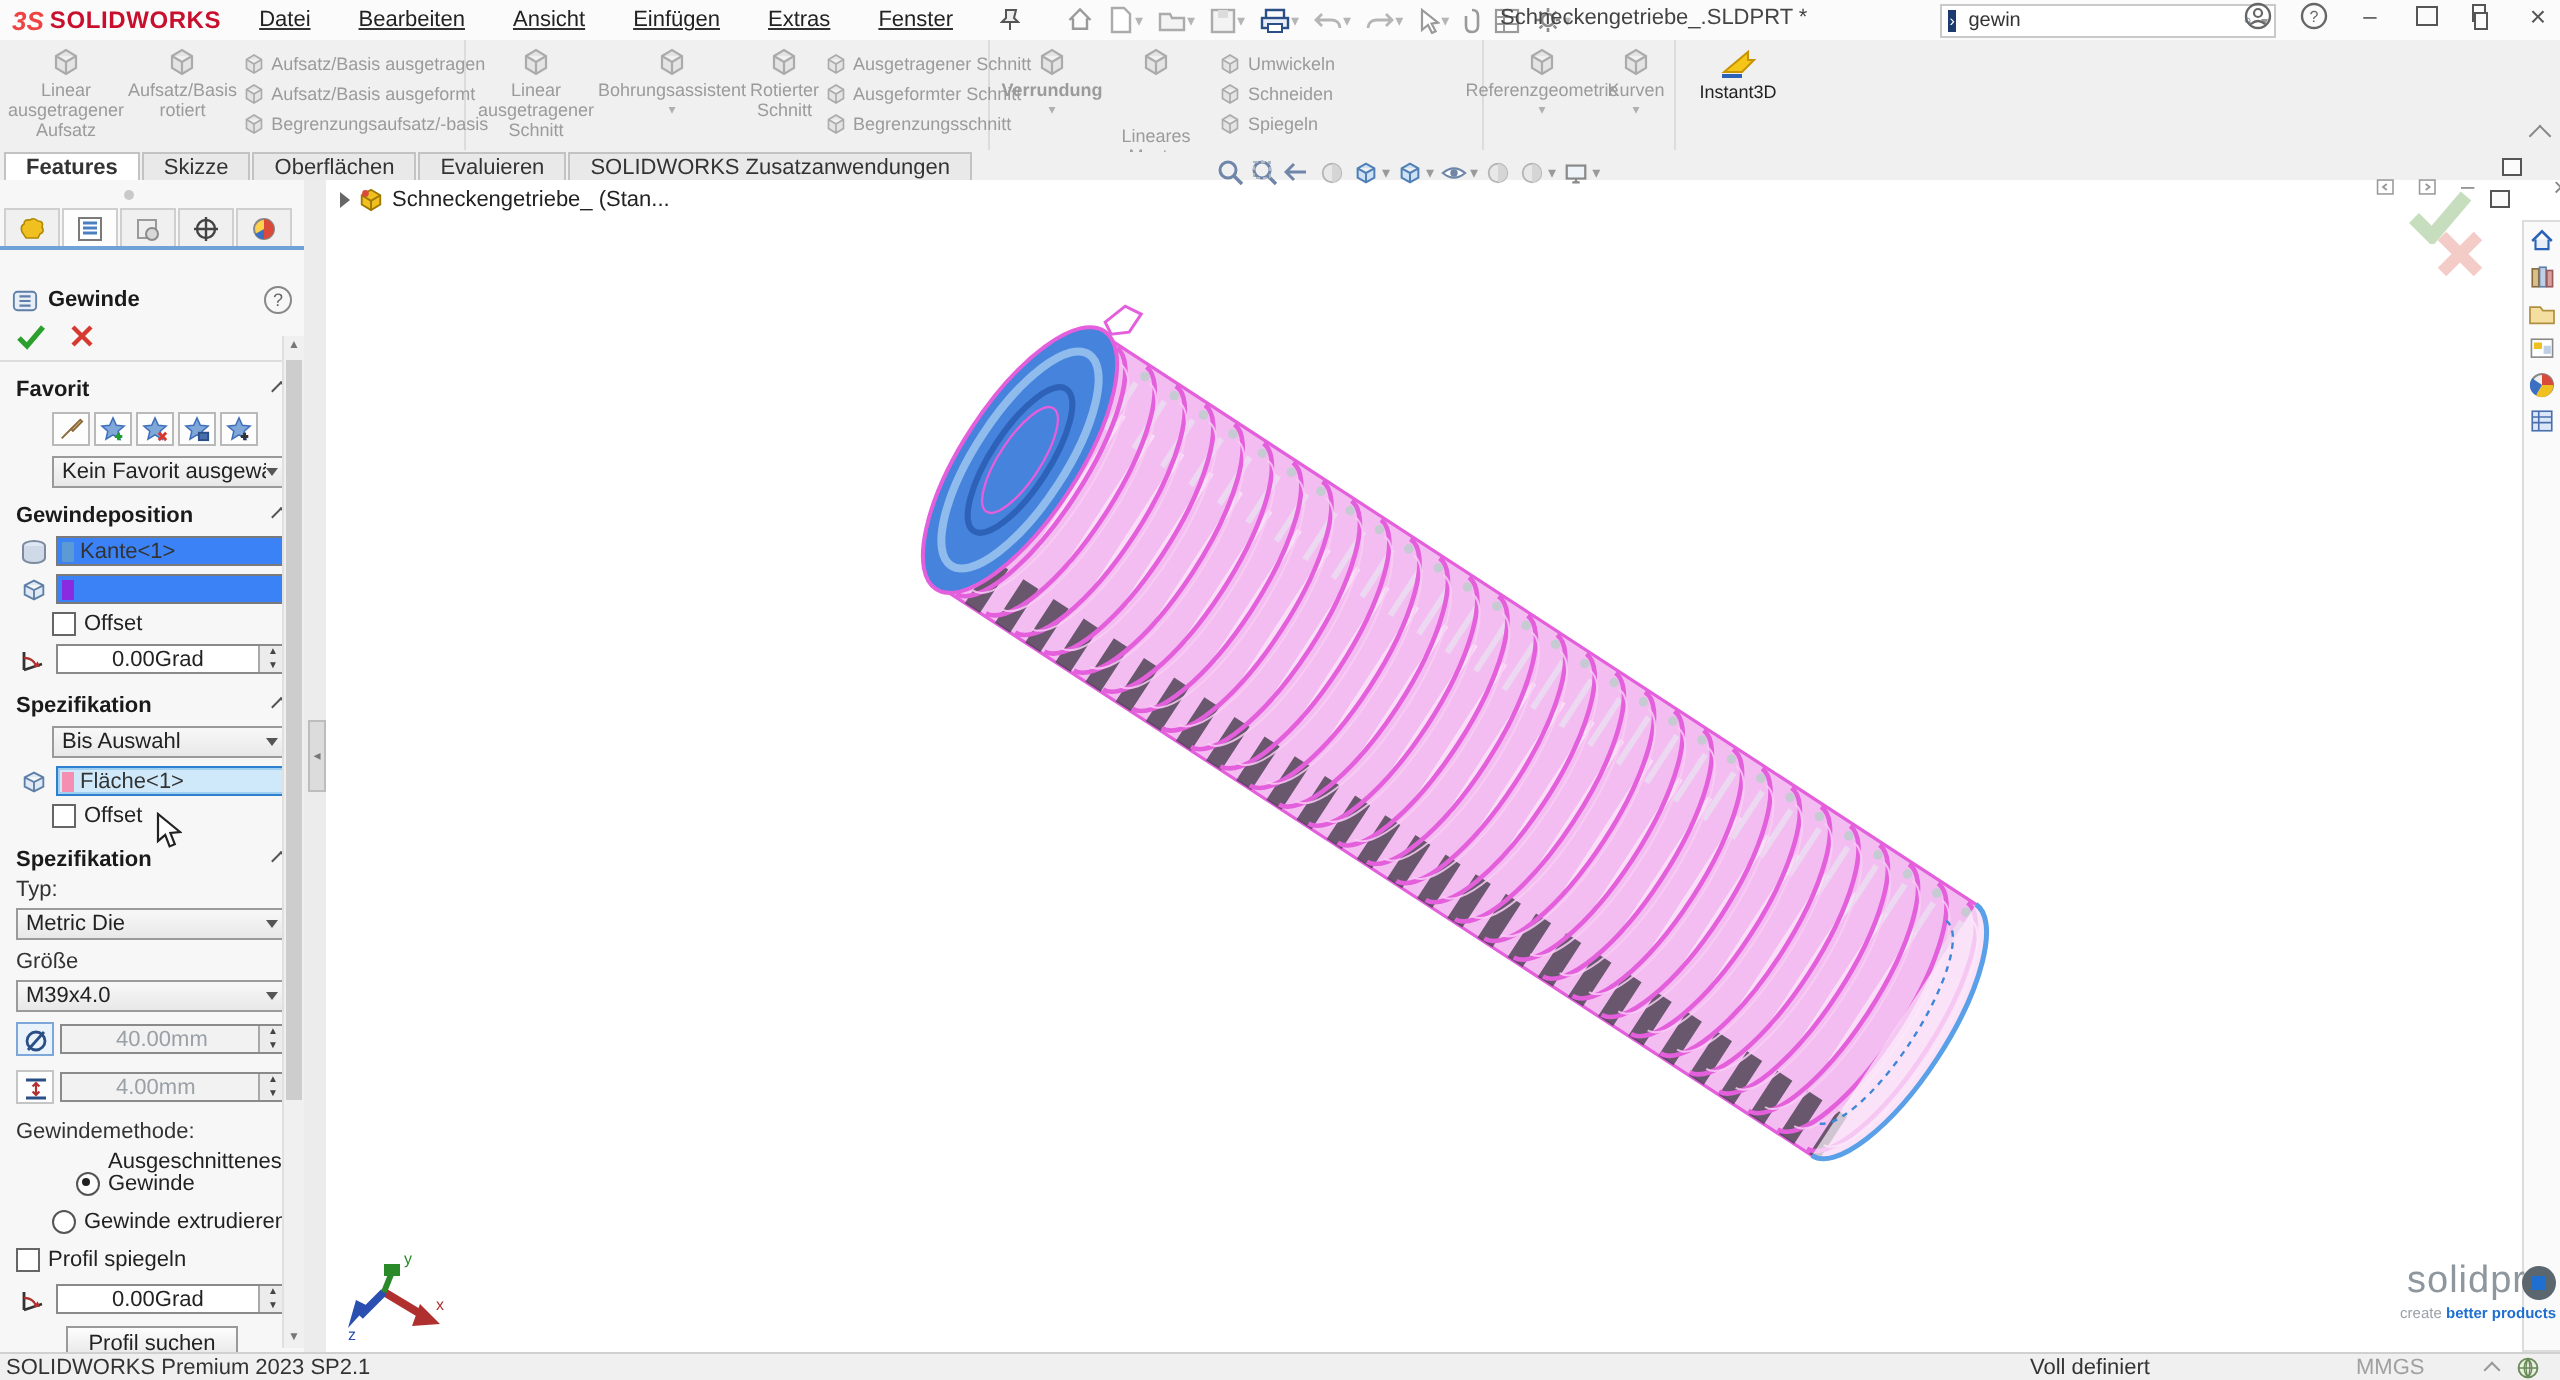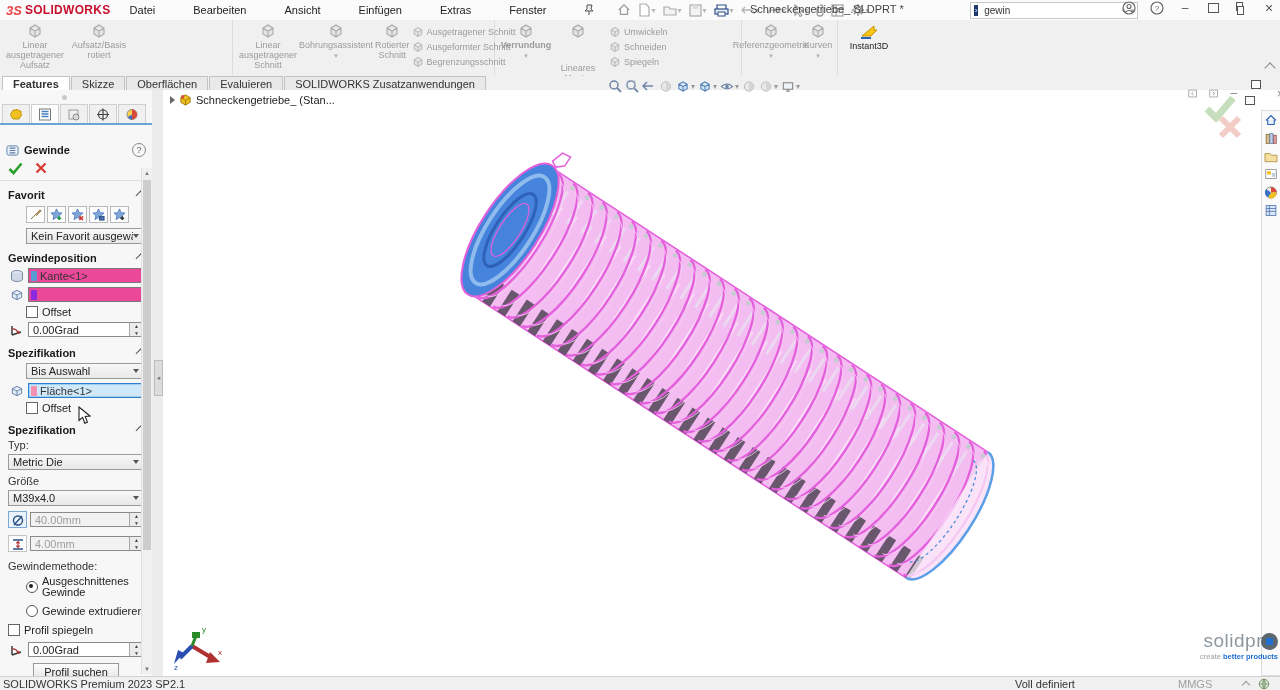--- a/index.html
+++ b/index.html
@@ -6,21 +6,21 @@
   body{width:1280px;height:690px;position:relative;overflow:hidden;
        font-family:"Liberation Sans","DejaVu Sans",sans-serif;font-size:11px;color:#333;background:#f0f0f0;}
   .abs{position:absolute;}
   svg{display:block;}
 
   
   .titlebar{left:0;top:0;width:1280px;height:20px;background:#fbfbfb;border-bottom:1px solid #e3e3e3;display:flex;align-items:center;}
   .swlogo{display:flex;align-items:center;gap:3px;padding:0 10px 0 6px;}
   .swlogo .dslogo{color:#ef4444;font-weight:bold;font-style:italic;font-size:13px;}
   .swlogo .swname{color:#c8102e;font-weight:bold;font-size:12px;letter-spacing:.3px;}
-  .menus{display:flex;gap:20px;}
+  .menus{display:flex;gap:6px;text-decoration:underline;}
   .menuitem{padding:2px 9px;color:#222;cursor:default;}
   .qat{display:flex;align-items:center;gap:7px;margin-left:14px;color:#a7a7a7;}
   .qat .qi{display:flex;align-items:center;gap:1px;}
   .qat .dn{font-size:8px;color:#b5b5b5;}
   .doctitle{position:absolute;left:750px;top:3px;color:#444;}
   .searchbox{position:absolute;left:970px;top:2px;width:160px;height:15px;border:1px solid #c9c9c9;background:#fff;display:flex;align-items:center;padding:0 3px;gap:4px;}
   .cmdbadge{width:11px;height:11px;background:#1d3a6e;color:#fff;font-size:8px;display:flex;align-items:center;justify-content:center;}
   .searchbox input{border:none;outline:none;flex:1;font-size:10px;font-family:inherit;color:#333;background:transparent;}
   .winctl{position:absolute;right:4px;top:1px;display:flex;gap:14px;align-items:center;color:#555;}
   .wbtn{width:14px;height:14px;display:flex;align-items:center;justify-content:center;font-size:12px;}
@@ -55,25 +55,25 @@
   .sechead{display:flex;align-items:center;padding:2px 8px;font-weight:bold;color:#1a1a1a;}
   .chev{margin-left:auto;width:6px;height:6px;border-left:1.5px solid #555;border-top:1.5px solid #555;transform:rotate(45deg);}
   .favbtns{display:flex;gap:2px;padding:3px 0 3px 26px;}
   .favbtn{width:17px;height:15px;border:1px solid #b9b9b9;background:#fdfdfd;display:flex;align-items:center;justify-content:center;}
   .combo{margin:2px 8px 2px 26px;height:14px;border:1px solid #9a9a9a;background:linear-gradient(#f8f8f8,#e8e8e8);display:flex;align-items:center;padding:0 4px;color:#222;position:relative;}
   .combo.wide{margin-left:8px;}
   .combo .cv{flex:1;white-space:nowrap;overflow:hidden;}
   .ccar{width:0;height:0;border-left:3.5px solid transparent;border-right:3.5px solid transparent;border-top:4px solid #555;}
   .fieldrow{display:flex;align-items:center;gap:3px;padding:2px 8px;}
   .ficon{width:17px;height:15px;display:flex;align-items:center;justify-content:center;flex:none;}
-  .selbox{flex:1;height:13px;border:1px solid #7a7a7a;background:#ec4899;display:flex;align-items:center;gap:3px;padding:0 2px;overflow:hidden;}
+  .selbox{flex:1;height:13px;border:1px solid #7a7a7a;background:#3b82f6;display:flex;align-items:center;gap:3px;padding:0 2px;overflow:hidden;}
   .selbox.active{background:#cfe9fa;border-color:#2f7fd1;box-shadow:0 0 0 1px #9fd0f2 inset;}
   .chip{width:6px;height:10px;flex:none;}
   .spin{flex:1;height:13px;border:1px solid #8a8a8a;background:#fff;display:flex;align-items:stretch;}
-  .spin .sv{flex:1;display:flex;align-items:center;padding-left:4px;color:#222;}
+  .spin .sv{flex:1;display:flex;align-items:center;padding-left:4px;color:#222;margin-left:23px;}
   .spin.dis{background:#f2f2f2;}
   .spin.dis .sv{color:#9aa0a6;}
   .steppers{width:13px;border-left:1px solid #a8a8a8;display:flex;flex-direction:column;background:#ececec;}
   .steppers div{flex:1;display:flex;align-items:center;justify-content:center;font-size:5px;color:#444;}
   .cbrow{display:flex;align-items:center;gap:4px;padding:2px 8px 2px 26px;color:#222;}
   .cbrow.ind0{padding-left:8px;}
   .cb{width:10px;height:10px;border:1px solid #666;background:#fff;flex:none;}
   .rb{width:10px;height:10px;border:1px solid #555;border-radius:50%;background:#fff;flex:none;position:relative;}
   .rb.on:after{content:"";position:absolute;left:2px;top:2px;width:4px;height:4px;border-radius:50%;background:#222;}
   .radlabel{line-height:11px;}
@@ -296,20 +296,40 @@
           <use href="#cube"></use>
         </svg>
         <span>Linear ausgetragener Aufsatz</span>
       </div>
     <div class="rbig">
         <svg width="18" height="16" viewBox="0 0 16 16">
           <use href="#cube"></use>
         </svg>
         <span>Aufsatz/Basis rotiert</span>
       </div>
+    <div class="rsmcol">
+      <div class="rsm">
+          <svg width="12" height="12" viewBox="0 0 16 16">
+            <use href="#cube"></use>
+          </svg>
+          <span>Aufsatz/Basis ausgetragen</span>
+        </div>
+      <div class="rsm">
+          <svg width="12" height="12" viewBox="0 0 16 16">
+            <use href="#cube"></use>
+          </svg>
+          <span>Aufsatz/Basis ausgeformt</span>
+        </div>
+      <div class="rsm">
+          <svg width="12" height="12" viewBox="0 0 16 16">
+            <use href="#cube"></use>
+          </svg>
+          <span>Begrenzungsaufsatz/-basis</span>
+        </div>
+    </div>
   </div>
   <div class="rgroup" style="left:233px;width:262px;padding-left:6px;gap:2px;">
     <div class="rbig">
         <svg width="18" height="16" viewBox="0 0 16 16">
           <use href="#cube"></use>
         </svg>
         <span>Linear ausgetragener Schnitt</span>
       </div>
     <div class="rbig" style="width:74px;">
         <svg width="18" height="16" viewBox="0 0 16 16">
@@ -620,21 +640,21 @@
         </span>
       <div class="spin dis">
           <span class="sv">4.00mm</span>
           <span class="steppers">
             <div>▲</div>
             <div>▼</div>
           </span>
         </div>
     </div>
     <div style="padding:6px 8px 0 8px;">Gewindemethode:</div>
-    <div class="cbrow" style="padding-top:4px;align-items:center;">
+    <div class="cbrow" style="padding-top:4px;align-items:flex-end;margin-left:12px;">
         <span class="rb on"></span>
         <span class="radlabel" style="width:86px;">Ausgeschnittenes Gewinde</span>
       </div>
     <div class="cbrow" style="padding-top:5px;">
         <span class="rb"></span>
         <span>Gewinde extrudieren</span>
       </div>
     <div class="cbrow ind0" style="padding-top:5px;">
         <span class="cb"></span>
         <span>Profil spiegeln</span>

